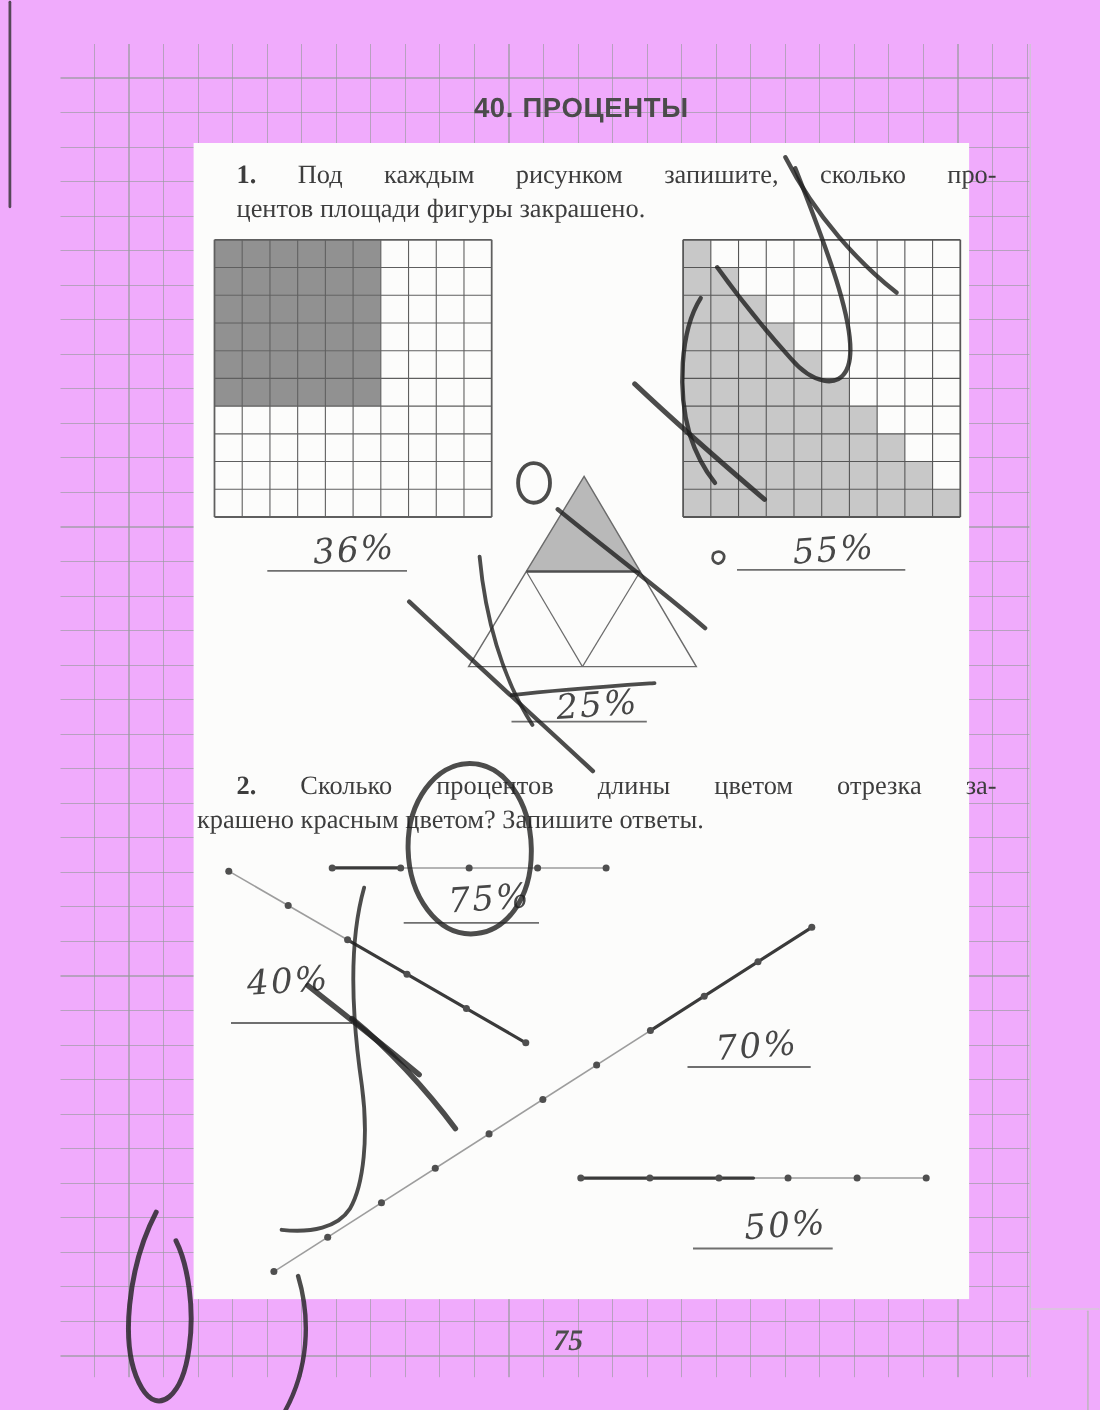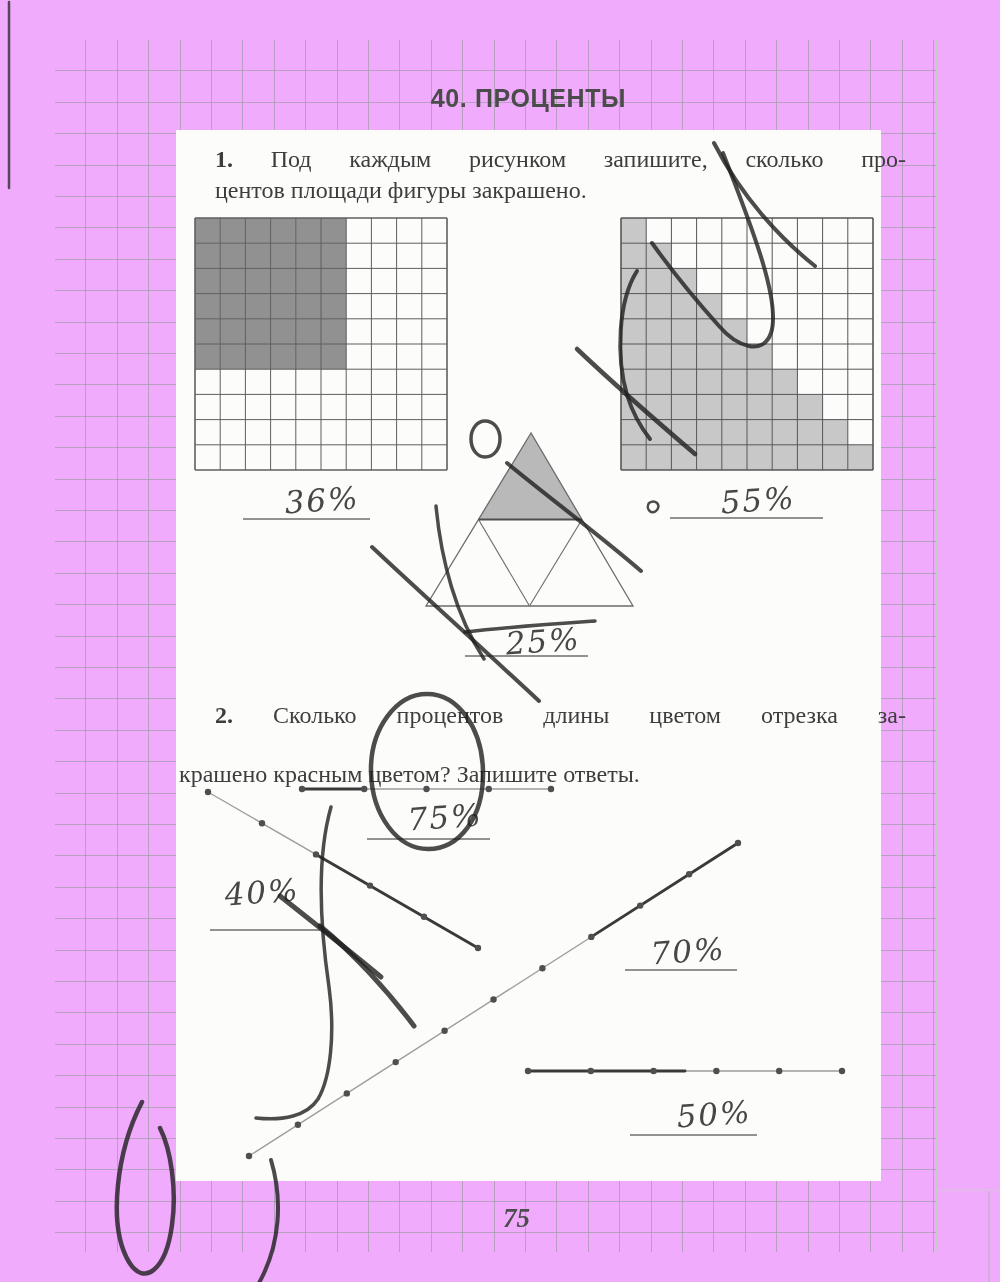--- a/index.html
+++ b/index.html
@@ -27,21 +27,21 @@
     letter-spacing:.6px;color:#4b4b4b;
   }
   .line{
     position:absolute;margin:0;white-space:nowrap;
     font:24px/30px "Liberation Serif","DejaVu Serif",serif;color:#3d3d3d;
   }
   .just{white-space:normal;text-align:justify;text-align-last:justify;}
   .t1l1{left:215px;top:144px;width:691px;}
   .t1l2{left:179px;top:175px;margin-left:36px;}
   .t2l1{left:215px;top:700px;width:691px;}
-  .t2l2{left:179px;top:759px;}
+  .t2l2{left:179px;top:731px;}
   .line b{font-weight:bold;}
   .pageno{
     position:absolute;left:164px;top:1203px;width:705px;text-align:center;
     font:italic bold 27px "Liberation Serif",serif;color:#4d4d4d;
   }
   #hw-layer{position:absolute;inset:0;z-index:3;}
   .hw{
     position:absolute;transform:translate(-50%,-50%) rotate(-4deg);
     font:italic 31px "DejaVu Serif",serif;color:#474747;letter-spacing:2px;
     white-space:nowrap;

